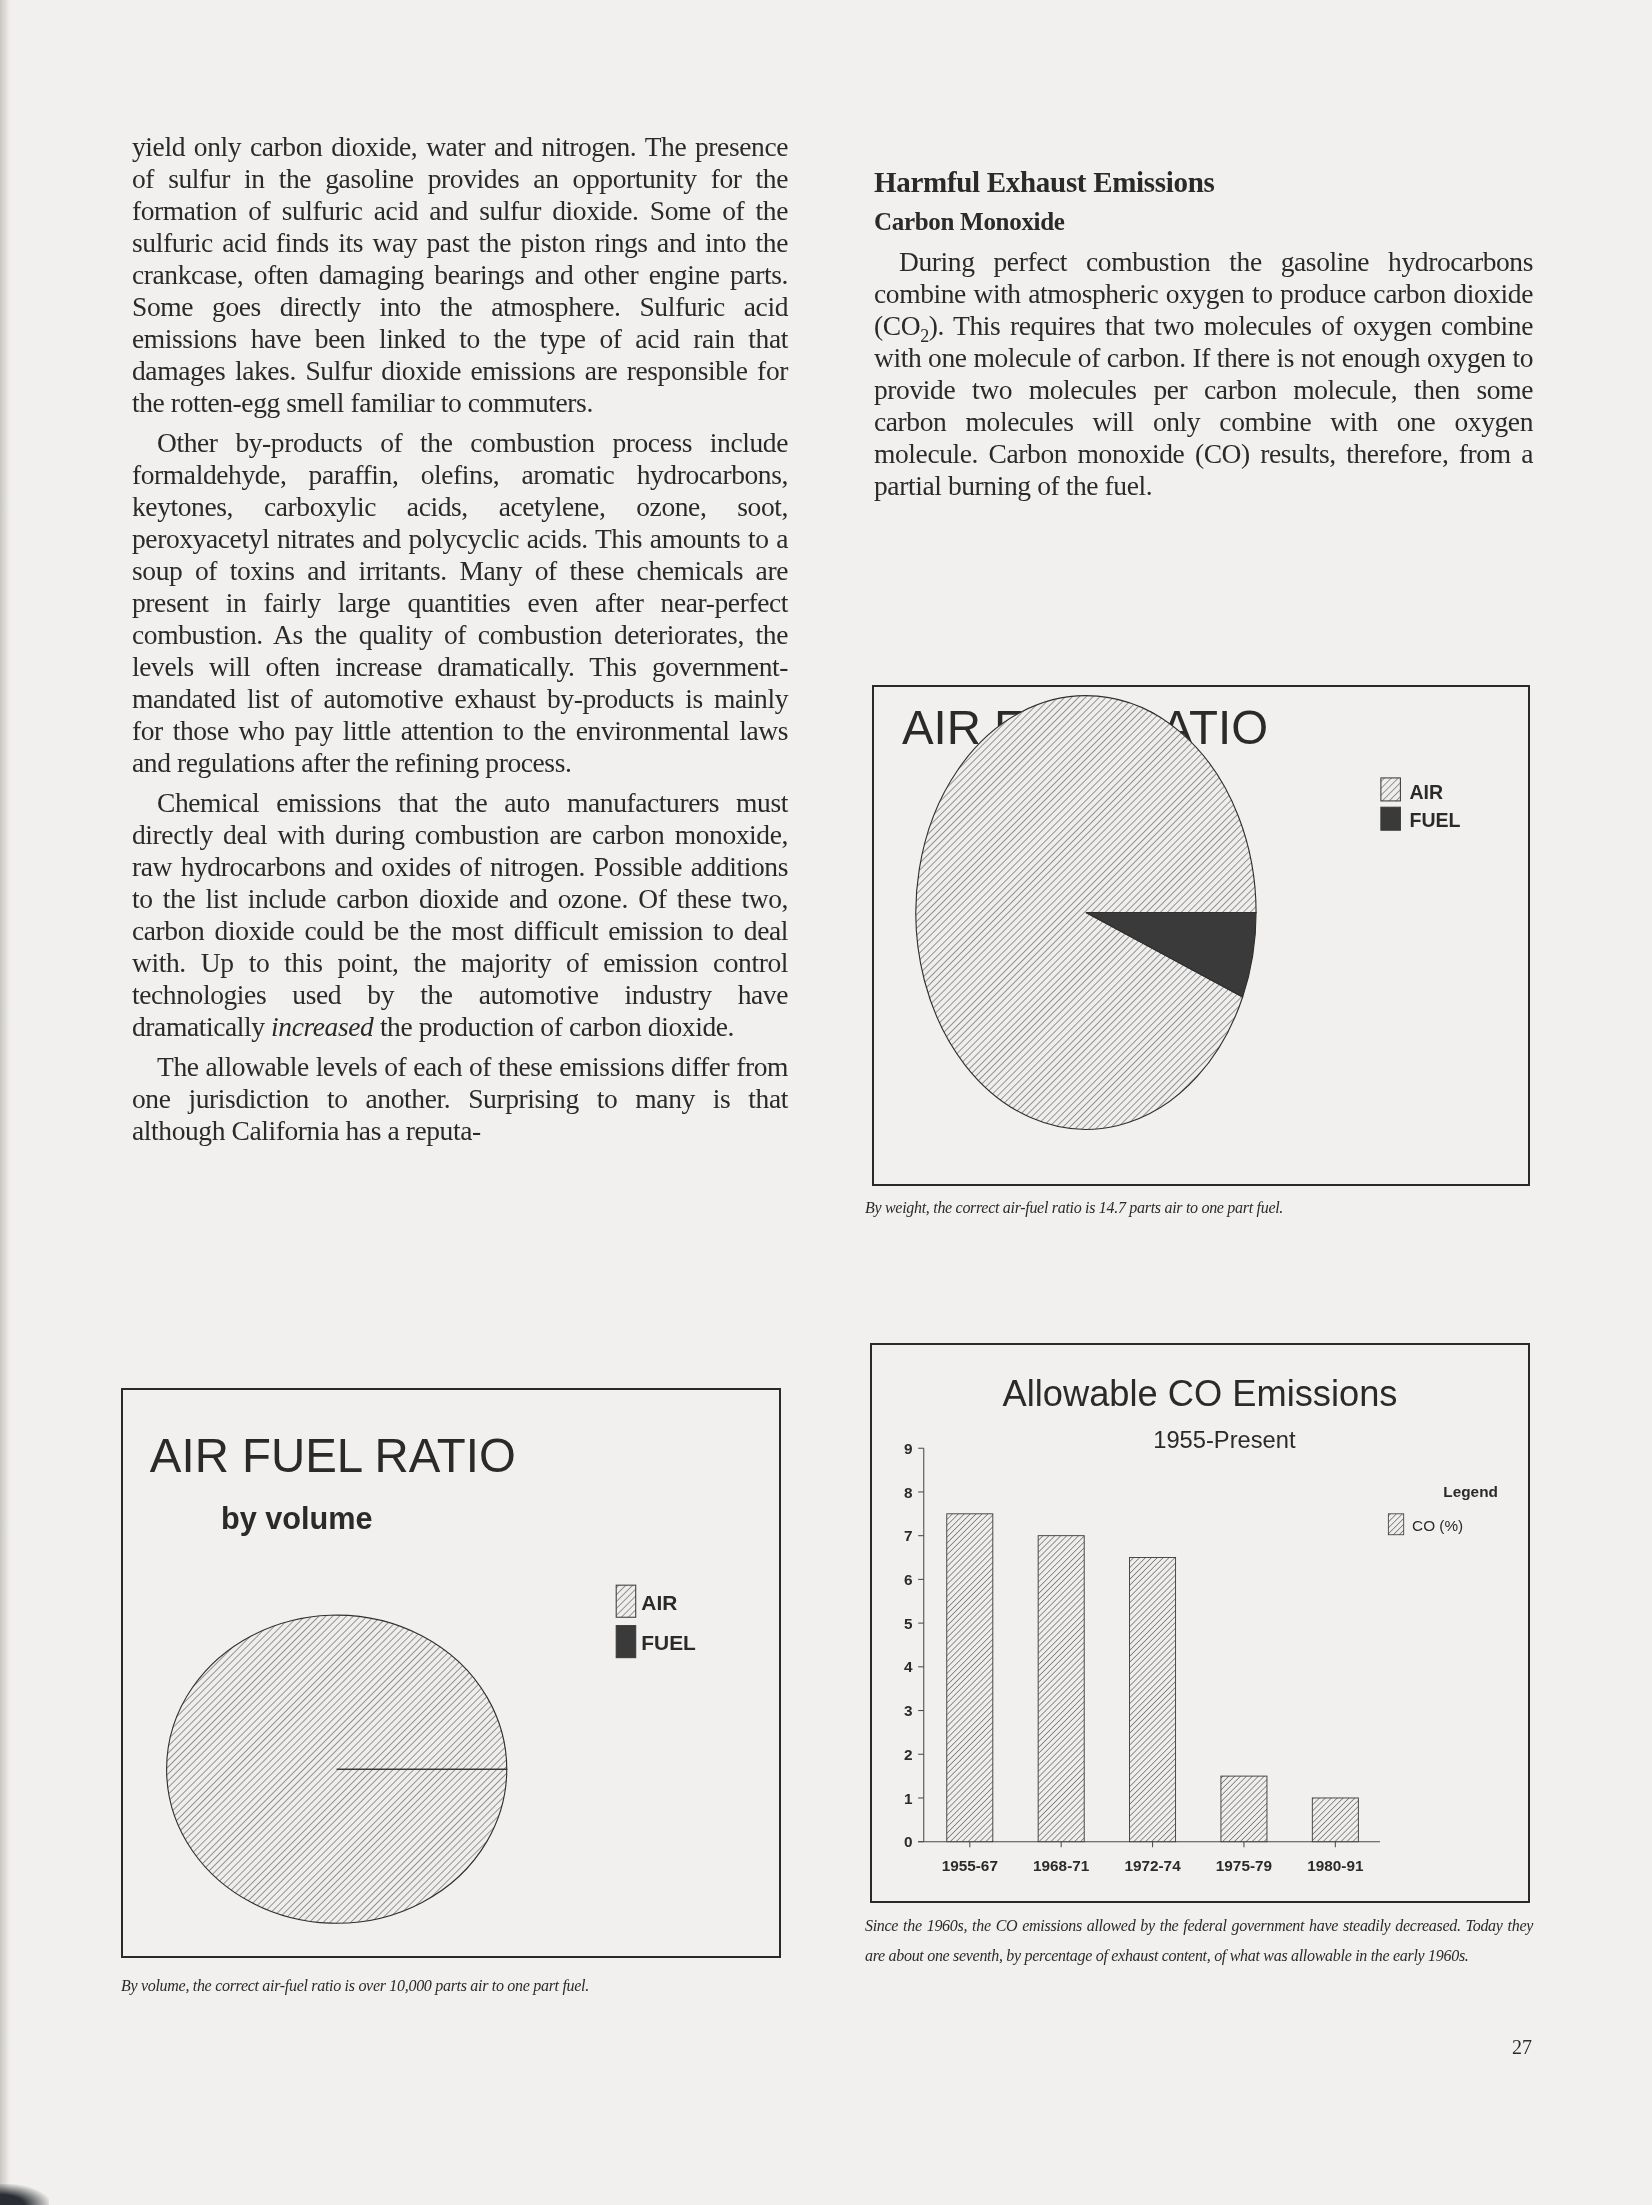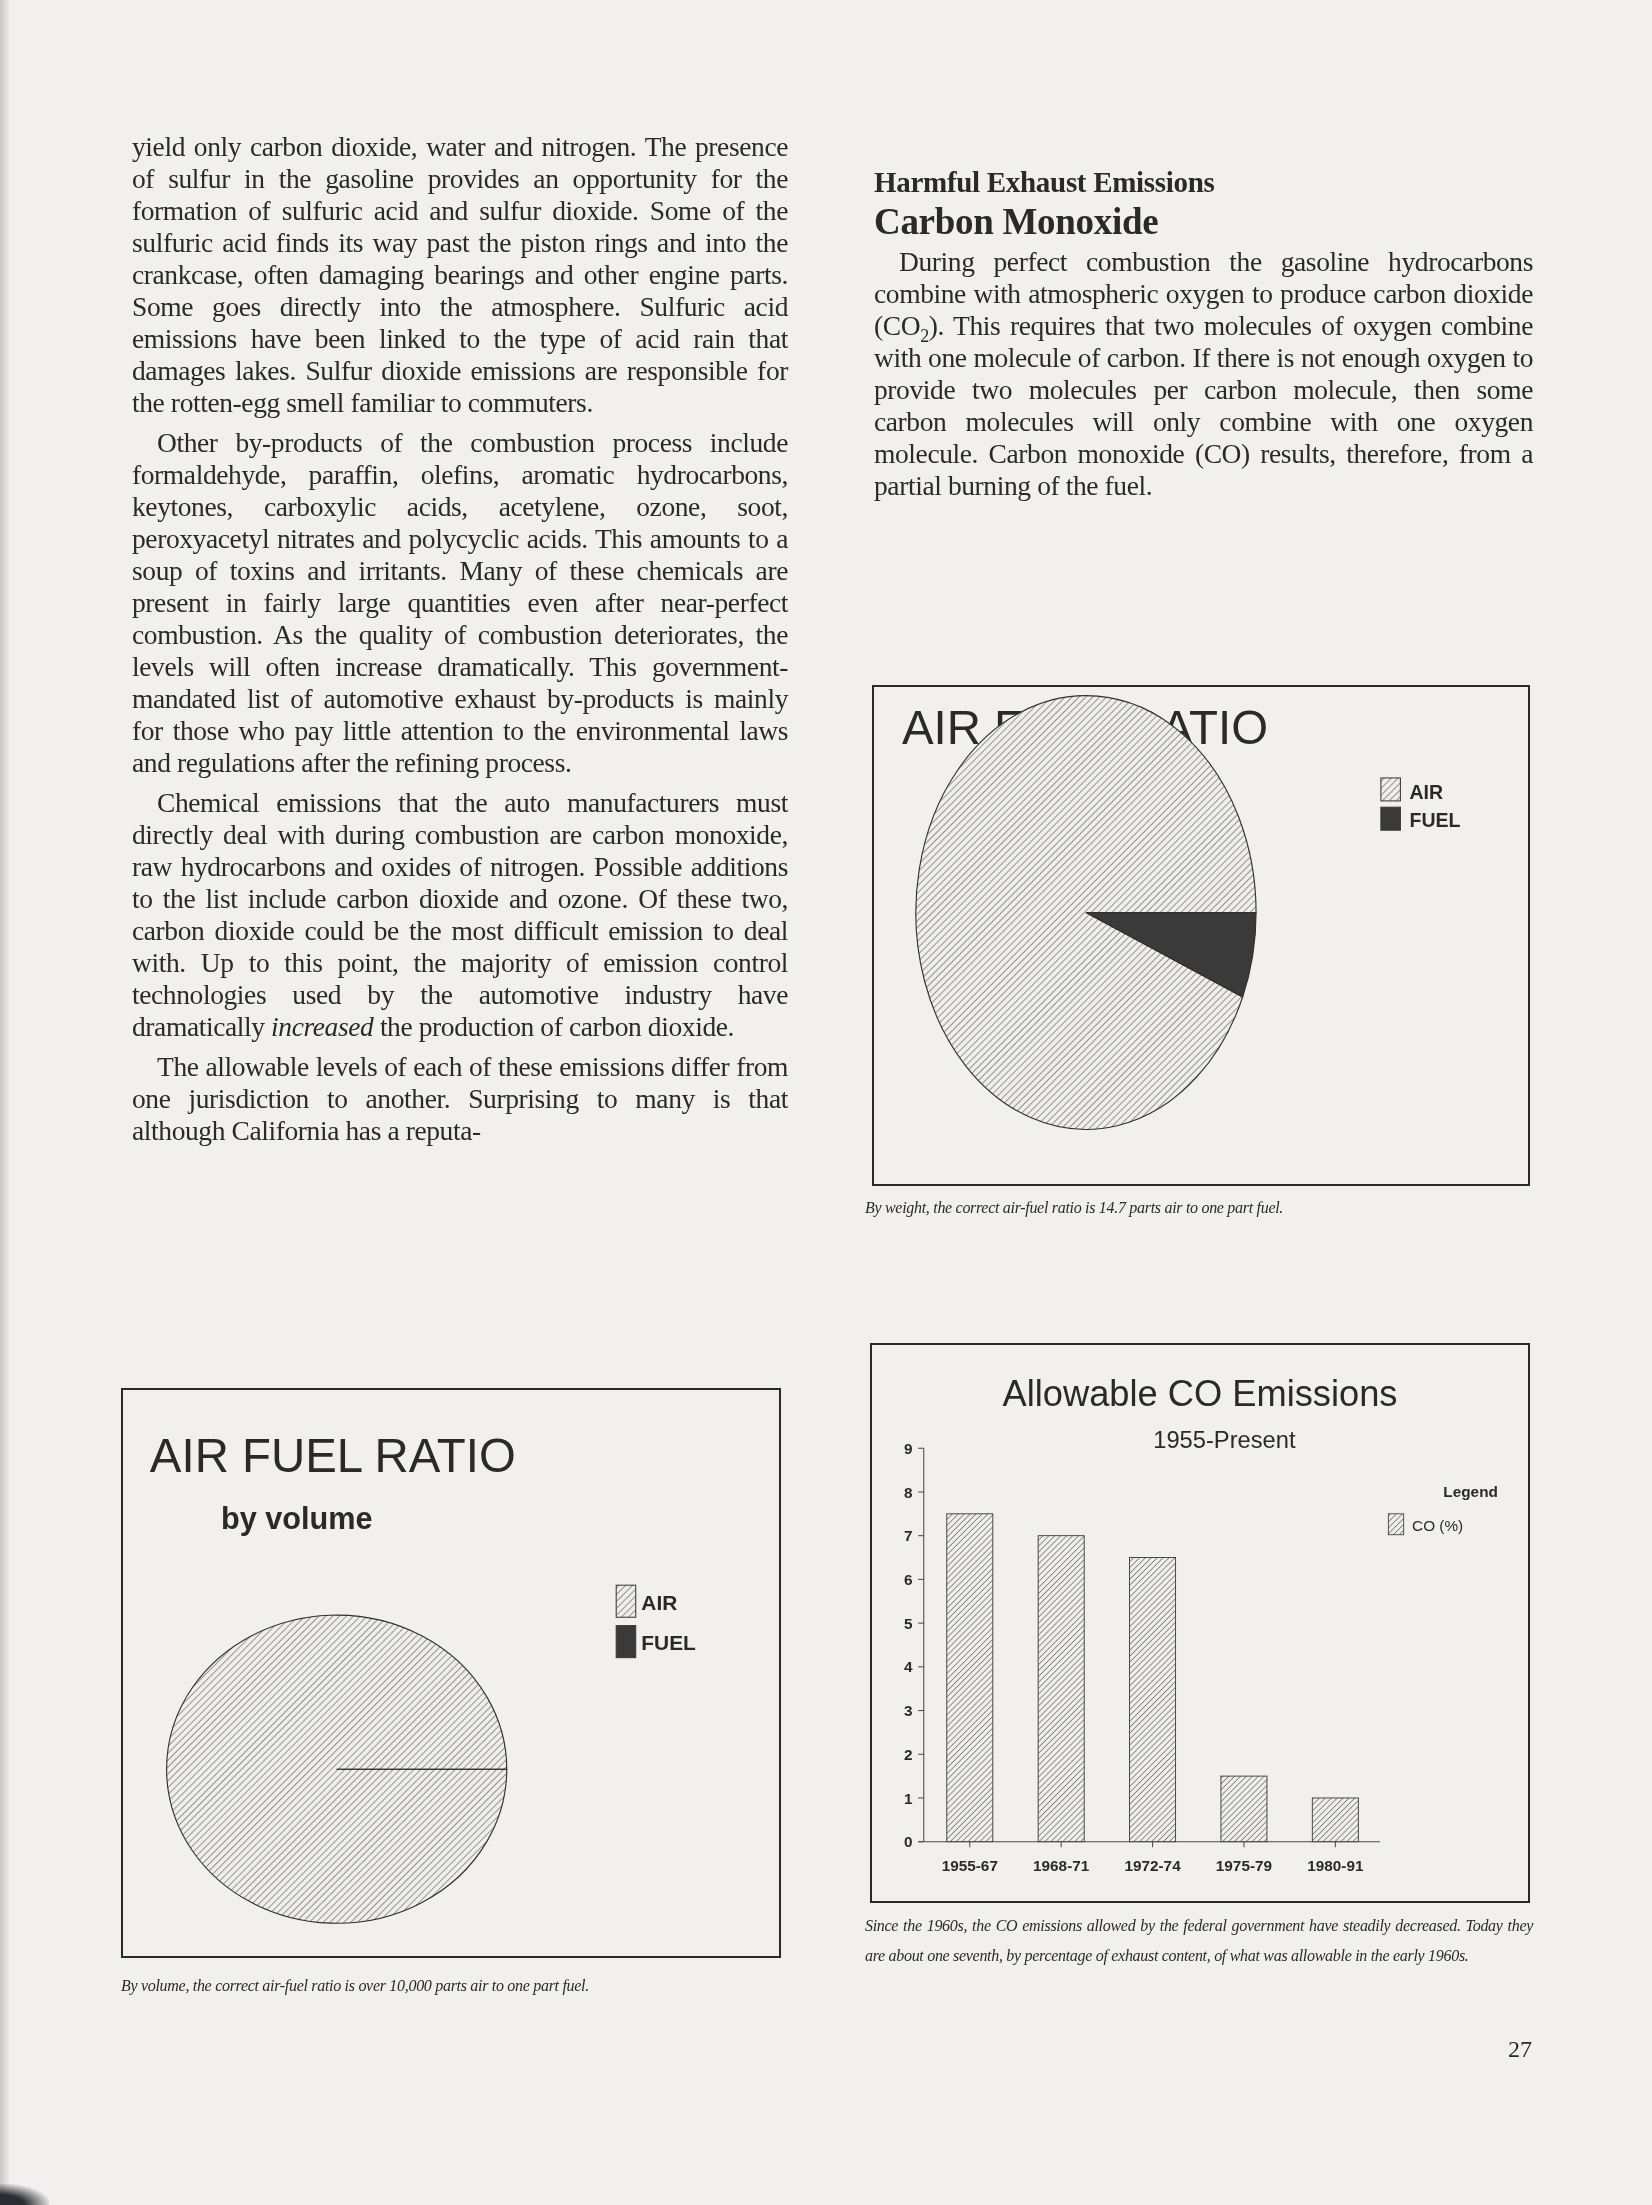--- a/index.html
+++ b/index.html
@@ -8,25 +8,25 @@
   .shadow-edge { position:absolute; left:0; top:0; width:9.8px; height:2205px;
          background:linear-gradient(to right,#c9c6c2,#f1f0ee); }
   .shadow-corner { position:absolute; left:0; bottom:0; width:49px; height:21px;
          background:radial-gradient(ellipse at 0% 100%, #2a2d33 0%, #2a2d33 35%, rgba(241,240,238,0) 75%); }
   .col { position:absolute; font-size:27.5px; line-height:32px; text-align:justify; letter-spacing:-0.4px; }
   .col p { margin:0; text-indent:0; }
   .col p.ind { text-indent:25px;margin-top:8px; }
   #left-col { left:132px; top:131px; width:656px; }
   #right-col { left:874px; top:131px; width:659px; }
   .h2 { font-weight:bold; font-size:29px; margin:35px 0 8.4px 0; letter-spacing:-0.3px; }
-  .h3 { font-weight:bold; font-size:37px; margin:0; letter-spacing:-0.3px; }
+  .h3 { font-weight:bold; font-size:25px; margin:0; letter-spacing:-0.3px; }
   em { font-style:italic; }
   .frame { position:absolute; border:2.1px solid #2a2a2a; box-sizing:border-box; background:transparent; }
   .caption { position:absolute; font-style:italic; font-size:16px; line-height:30px; text-align:justify; letter-spacing:-0.3px; }
-  .pagenum { position:absolute; right:120px; top:2036px; font-size:24px; }
+  .pagenum { position:absolute; right:120px; top:2036px; font-size:20px; }
   svg text { font-family:"Liberation Sans", "DejaVu Sans", sans-serif; fill:#2a2a2a; }
 </style>
 </head>
 <body>
 
 <div class="shadow-edge"></div>
 <div class="shadow-corner"></div>
 
 <div id="left-col" class="col">
   <p>yield only carbon dioxide, water and nitrogen. The presence of sulfur in the gasoline provides an opportunity for the formation of sulfuric acid and sulfur dioxide. Some of the sulfuric acid finds its way past the piston rings and into the crankcase, often damaging bearings and other engine parts. Some goes directly into the atmosphere. Sulfuric acid emissions have been linked to the type of acid rain that damages lakes. Sulfur dioxide emissions are responsible for the rotten-egg smell familiar to commuters.</p>

